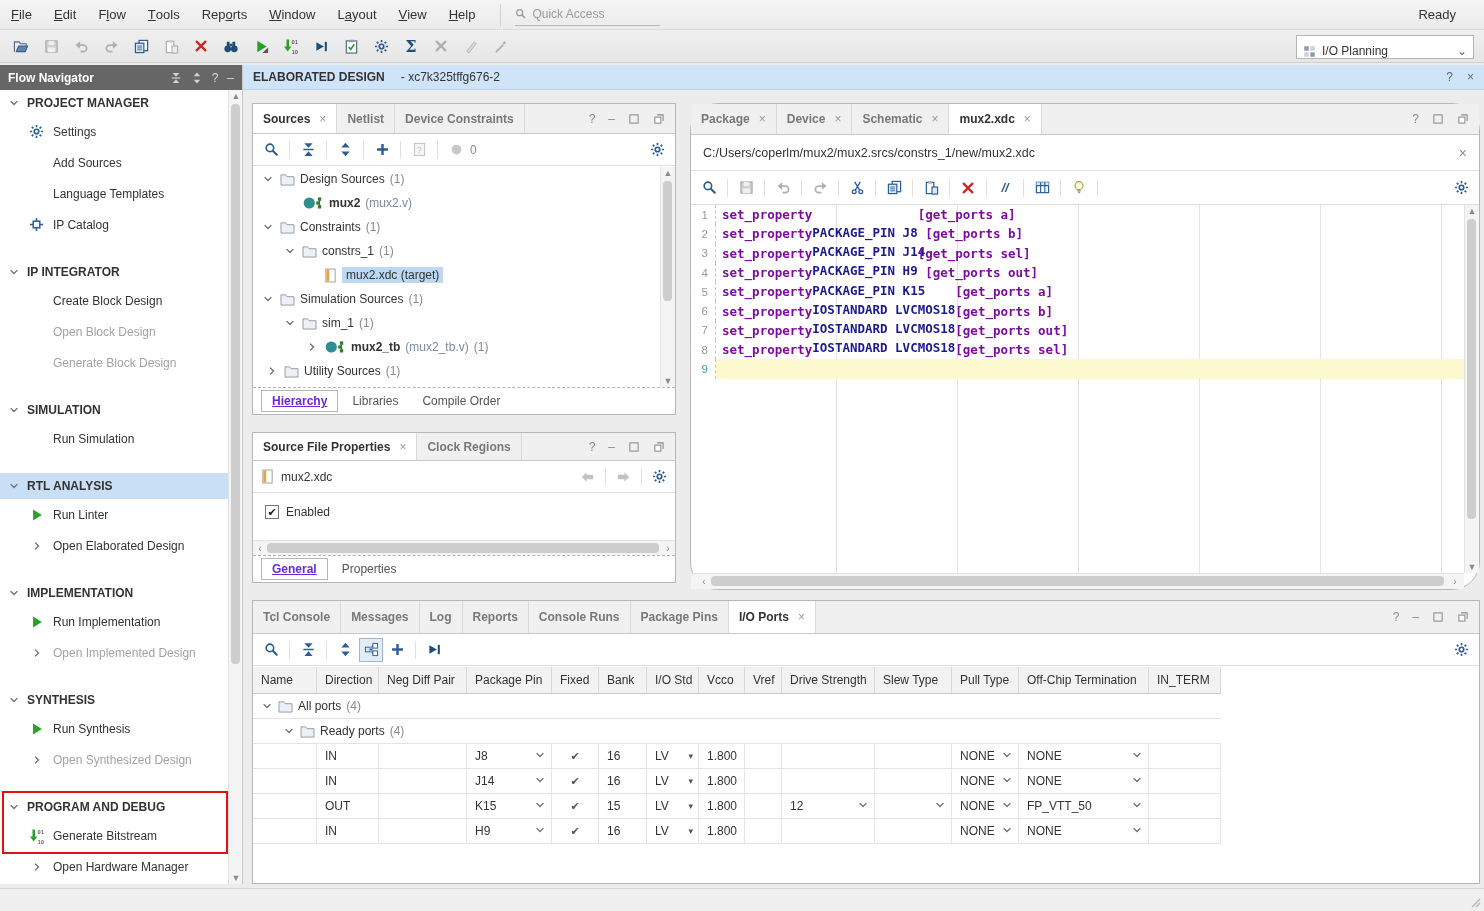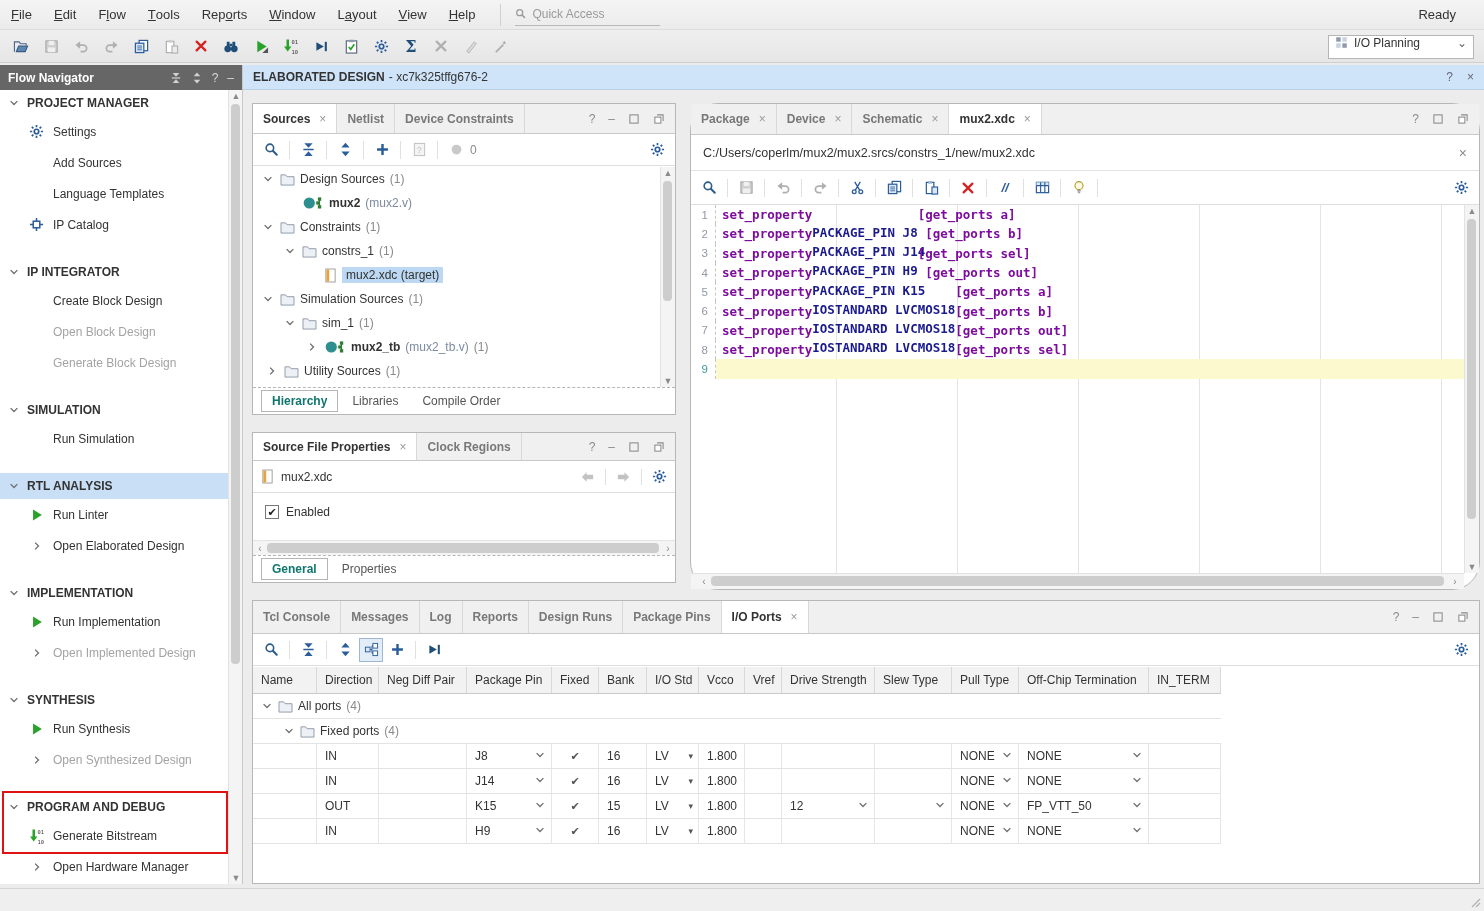--- a/index.html
+++ b/index.html
@@ -12,22 +12,22 @@
     display:flex; align-items:center; font-size:13px; }
   .menu-item { padding:0 11px; height:30px; display:flex; align-items:center; cursor:default; }
   .menu-item u { text-decoration:underline; }
   #qa-wrap { display:flex; align-items:center; margin-left:14px; padding-left:14px; border-left:1px solid #d0d0d0; }
   #quick-access { width:145px; border-bottom:1px solid #b9b9b9; color:#9a9a9a; display:flex; align-items:center; gap:5px; height:22px; font-size:12px;}
   #ready { position:absolute; right:28px; top:7px; font-size:13px; color:#333; }
   #toolbar { position:absolute; left:0; top:30px; width:1484px; height:33px;
     background:linear-gradient(#efefef,#e6e6e6); border-bottom:1px solid #cfcfcf;
     display:flex; align-items:center; padding-left:8px; gap:4px; }
   .tb-icon { width:26px; height:26px; display:flex; align-items:center; justify-content:center; border-radius:2px; }
-  #layout-sel { position:absolute; right:10px; top:35px; width:146px; height:24px; background:#fff;
-    border:1px solid #b5b5b5; display:flex; align-items:flex-start; padding:0 6px; gap:6px; }
+  #layout-sel { position:absolute; right:10px; top:35px; width:178px; height:24px; background:#fff;
+    border:1px solid #b5b5b5; display:flex; align-items:flex-end; padding:0 6px; gap:6px; }
   #layout-sel .chev { margin-left:auto; color:#666; }
 
   
   #sidebar { position:absolute; left:0; top:65px; width:243px; height:819px; background:#fff; border-right:1px solid #c9c9c9; }
   #fn-header { height:25px; background:#666666; color:#fff; font-weight:bold; display:flex; align-items:center; padding:0 8px;justify-content:flex-end; }
   #fn-header .hicons { margin-left:auto; display:flex; gap:9px; align-items:center; color:#d9d9d9; font-weight:normal;}
   #fn-body { position:absolute; top:25px; left:0; right:14px; bottom:0; overflow:hidden; }
   .fn-section { margin-top:19px; }
   .fn-section:first-child { margin-top:0; }
   .fn-sec-header { height:26px; display:flex; align-items:center; gap:7px; padding-left:8px; font-weight:bold; }
@@ -37,39 +37,39 @@
   .fn-item.disabled { color:#a3a3a3; }
   .fn-iconslot { width:17px; display:flex; justify-content:center; }
   #fn-redbox { position:absolute; left:2px; width:226px; border:2px solid #e01212; pointer-events:none; }
   #sb-scroll { position:absolute; right:0; top:25px; width:14px; bottom:0; background:#f4f4f4; border-left:1px solid #e2e2e2;}
   .sb-thumb { position:absolute; left:2px; width:9px; background:#cdcdcd; border-radius:4px; }
   .sb-arrow { position:absolute; left:0; width:14px; height:12px; color:#8a8a8a; font-size:9px; text-align:center; line-height:12px;}
 
   
   #banner { position:absolute; left:243px; top:65px; width:1241px; height:25px; background:#cfe3f9;
     display:flex; align-items:center; padding:0 10px; border-bottom:1px solid #b9cfe8;}
-  #banner .sub { font-weight:normal; margin-left:4px; }
+  #banner .sub { font-weight:normal; margin-left:16px; }
   #banner .bicons { margin-left:auto; display:flex; gap:14px; color:#667; }
 
   
   .panel { position:absolute; background:#fff; border:1px solid #b7b7b7; }
   .tabbar { display:flex; align-items:stretch; background:#f0f0f0; border-bottom:1px solid #c9c9c9; height:30px; }
   .tab { display:flex; align-items:center; padding:0 10px; color:#787878; font-weight:bold; border-right:1px solid #d9d9d9; position:relative;}
   .tab.active { background:#fff; color:#333; }
   .tab .closex { margin-left:9px; color:#9a9a9a; font-weight:normal; }
   .winbtns { margin-left:auto; display:flex; align-items:center; gap:13px; padding-right:10px; color:#8a8a8a; }
   .ptoolbar { height:32px; display:flex; align-items:center; padding:0 6px; border-bottom:1px solid #dedede; gap:2px; }
   .pt-sep { width:1px; height:18px; background:#e0e0e0; margin:0 4px; }
   .ibtn { min-width:24px; height:24px; display:flex; align-items:center; justify-content:center; }
   .ibtn.pressed { border:1px solid #9fb6d0; background:#e3edf8; }
   .gear-right { margin-left:auto; }
   .bottom-tabs { position:absolute; left:0; right:0; bottom:0; height:27px; border-top:1px dashed #b5b5b5;
     display:flex; align-items:center; gap:4px; padding-left:8px; background:#fff;}
   .btab { padding:3px 10px; color:#555; }
-  .btab.active { border:1px solid #b5b5b5; background:#fff; font-weight:bold; color:#0f766e; }
+  .btab.active { border:1px solid #b5b5b5; background:#fff; font-weight:bold; color:#6d28d9;text-decoration:underline; }
 
   
   .tree-row { height:24px; display:flex; align-items:center; gap:5px; }
   .tree-row .cnt, .gray { color:#8a8a8a; }
   .tree-row .suffix { color:#7b8aa0; }
   .tree-sel { background:#bcd8f2; padding:1px 4px; }
   .expander { width:14px; display:flex; justify-content:center; }
 
   
   #props-filerow { height:32px; display:flex; align-items:center; gap:7px; padding:0 8px; border-bottom:1px solid #dedede; }
@@ -980,21 +980,21 @@
         <div class="tab">
           <span>Messages</span>
         </div>
         <div class="tab">
           <span>Log</span>
         </div>
         <div class="tab">
           <span>Reports</span>
         </div>
         <div class="tab">
-          <span>Design Runs</span>
+          <span>Console Runs</span>
         </div>
         <div class="tab">
           <span>Package Pins</span>
         </div>
         <div class="tab active">
           <span>I/O Ports</span>
           <span class="closex">×</span>
         </div>
         <span class="winbtns">
      <span>?</span>
@@ -1098,21 +1098,21 @@
       <span class="icon">
             <svg width="12" height="12" viewBox="0 0 16 16">
               <polyline points="3.5,5.5 8,10 12.5,5.5" fill="none" stroke="#6f6f6f" stroke-width="1.8"></polyline>
             </svg>
           </span>
           <span class="icon">
             <svg width="15" height="13" viewBox="0 0 16 14">
               <path d="M1 2h5l1.5 2H15v9H1z" fill="#edf0f5" stroke="#8d97a8"></path>
             </svg>
           </span>
-          <span>Fixed ports</span>
+          <span>Ready ports</span>
           <span class="gray">(4)</span>
         </div>
         <div class="io-row" style="width:968px">
       <div class="io-cell" style="width:64px"></div>
       <div class="io-cell" style="width:62px">
             <span>IN</span>
           </div>
       <div class="io-cell" style="width:88px"></div>
       <div class="io-cell" style="width:85px">
             <span>J8</span>

